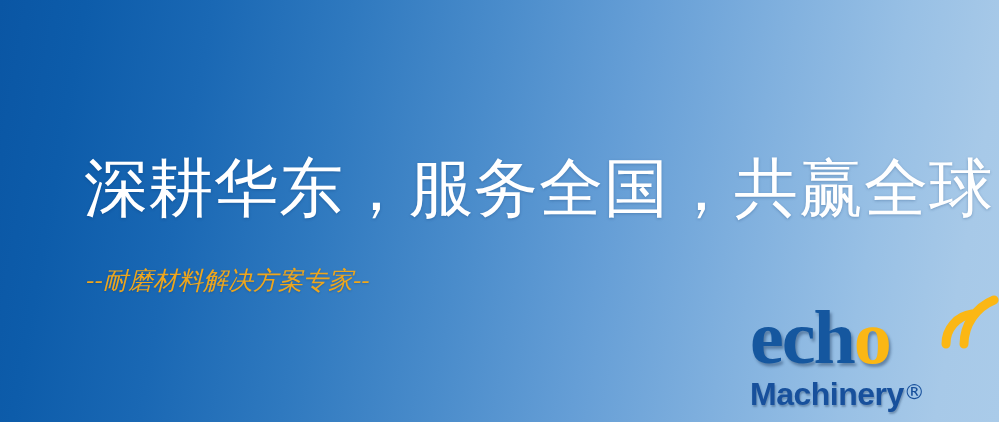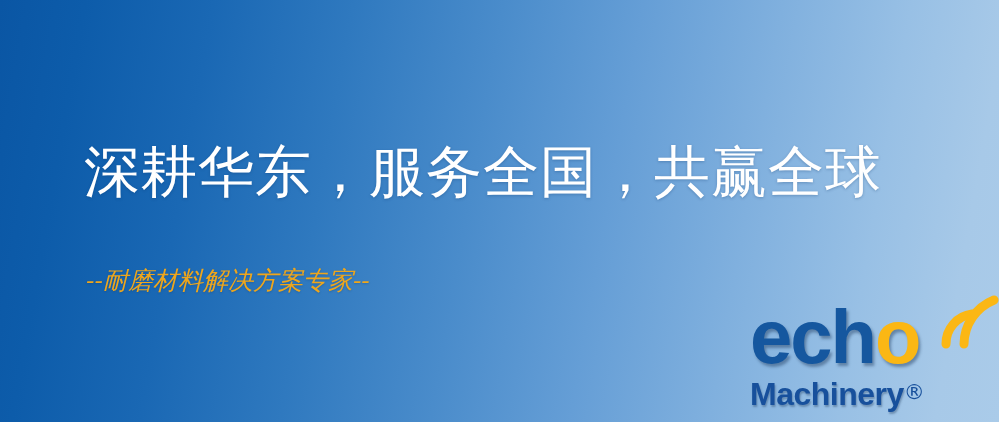--- a/index.html
+++ b/index.html
@@ -25,23 +25,23 @@
         #80b0de 73%,
         #98c0e5 85%,
         #a7c9e8 94%,
         #aacbe9 100%);
   }
 
   
   #headline {
     position: absolute;
     left: 84px;
-    top: 144px;
+    top: 156px;
     font-family: "DejaVu Serif", "Liberation Serif", serif;
-    font-size: 56px;
+    font-size: 64px;
     line-height: 1;
     color: #ffffff;
     letter-spacing: 1px;
     white-space: nowrap;
     text-shadow: 0 1px 3px rgba(8, 48, 96, 0.28);
   }
 
   
   #subtitle {
     position: absolute;
@@ -67,21 +67,21 @@
   }
 
   .logo-row-echo {
     position: absolute;
     left: 8px;
     top: 0px;
     height: 78px;
   }
 
   .echo-word {
-    font-family: Liberation Sans, sans-serif;
+    font-family: Liberation Serif, serif;
     font-weight: bold;
     font-size: 76px;
     line-height: 78px;
     letter-spacing: -2px;
     color: #15579f;
     text-shadow: 2px 3px 3px rgba(20, 45, 80, 0.42);
   }
 
   .echo-o {
     color: #fbb714;

